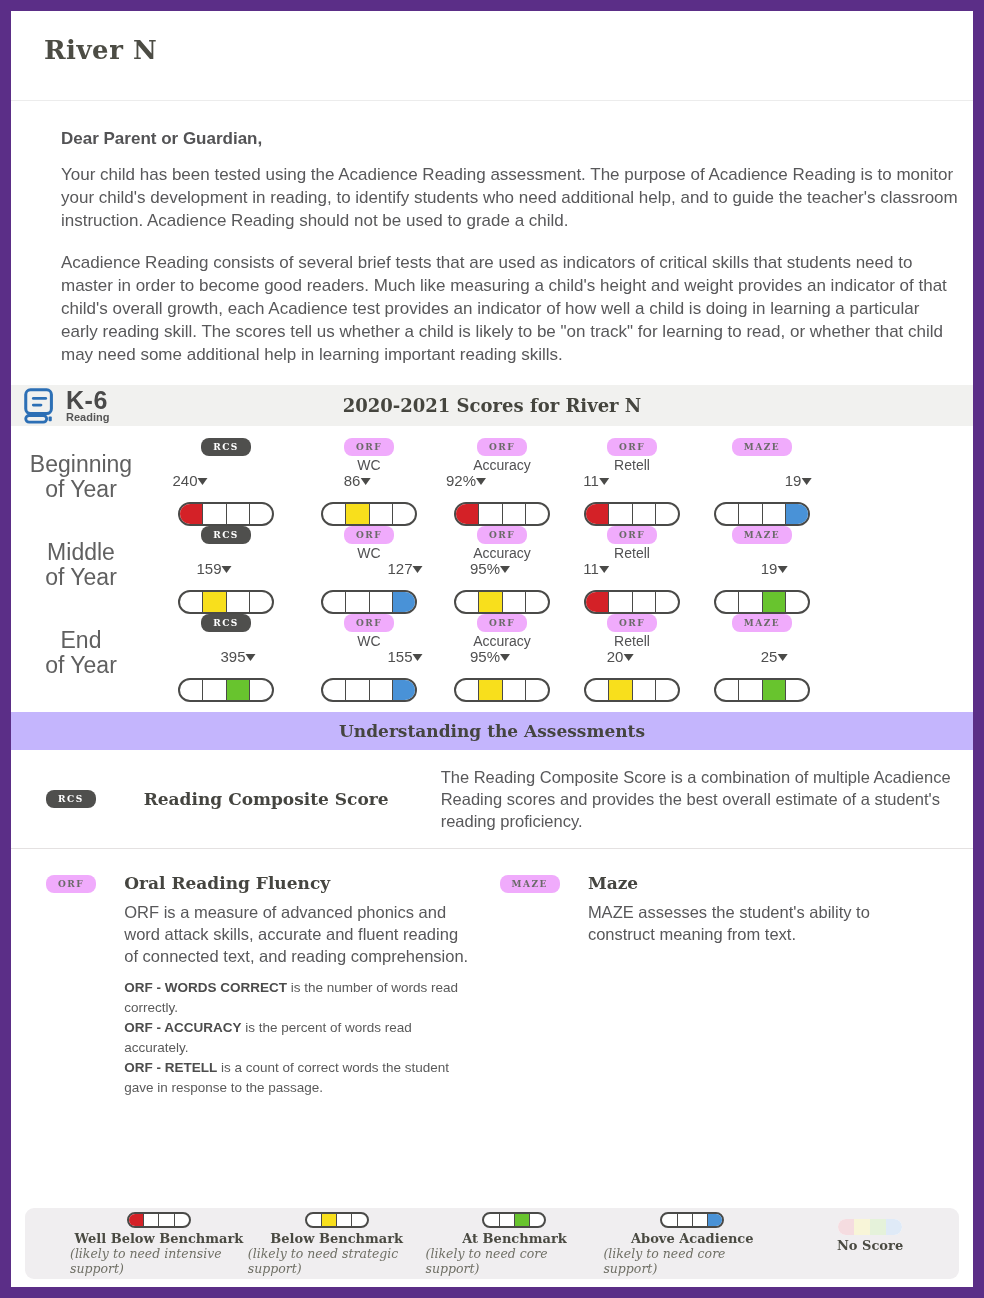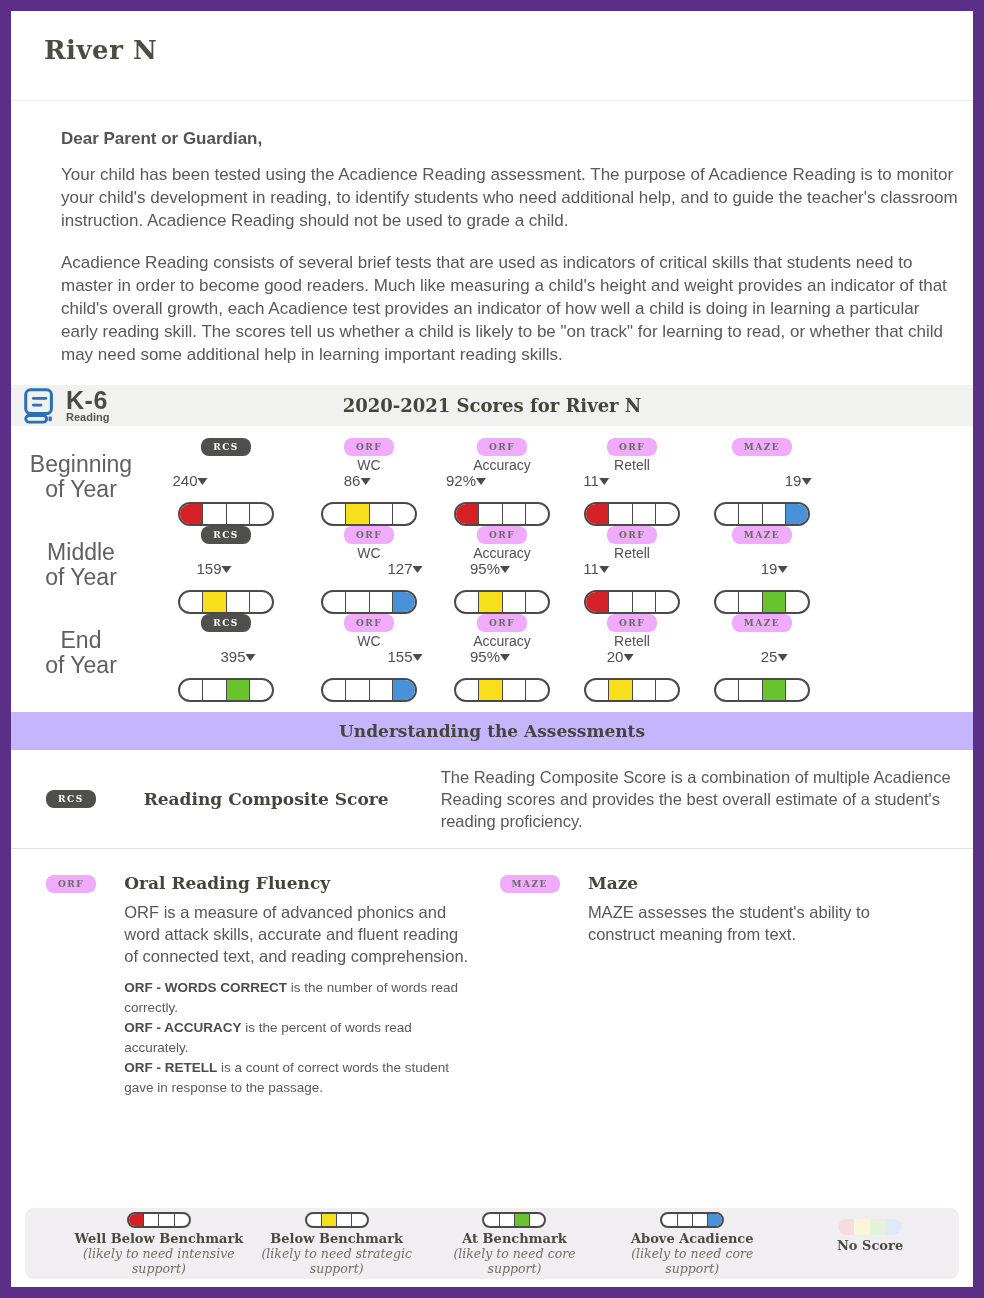--- a/index.html
+++ b/index.html
@@ -95,21 +95,21 @@
   }
   .def-col .content p.desc { font-size:16.5px; line-height:22px; max-width:352px; }
   .def-col .badge { margin-top:2px; }
   .orf-items { margin-top:11px; max-width:335px; }
   .orf-items p { font-size:13.5px; line-height:20px; color:#5a5a5a; }
   .orf-items strong { color:#4c4c4c; }
   
   .legend {
     position:absolute; left:14px; right:14px; bottom:8px; height:71px;
     background:#f0eef0; border-radius:9px;
-    display:flex; align-items:center; padding-left:45px;text-align:center;
+    display:flex; align-items:center; padding-left:45px;
   }
   .legend-item { flex:1; display:flex; flex-direction:column; align-items:center; }
   .legend-label {
     font-family:"DejaVu Serif", serif; font-weight:700; font-size:13px; color:#4a4a42;
     margin-top:3px; line-height:15px;
   }
   .legend-sublabel {
     font-family:"DejaVu Serif", serif; font-style:italic; font-size:12.5px; color:#6f6f65;
     line-height:15px; min-height:15px;
   }

